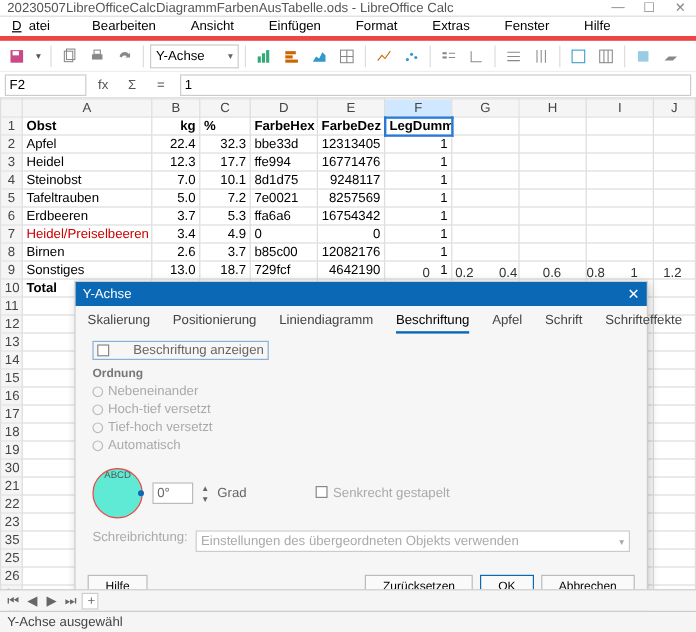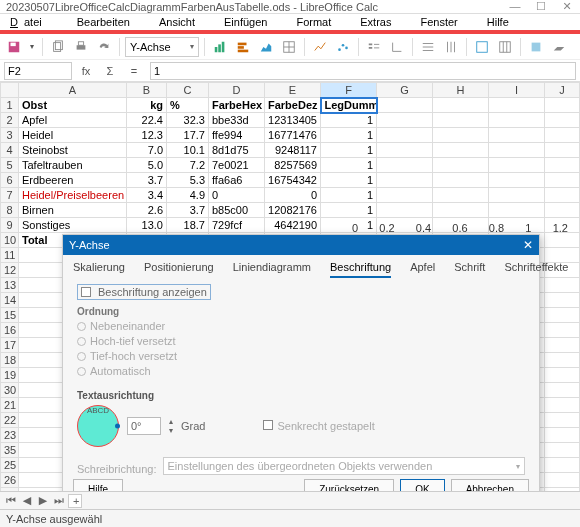--- a/index.html
+++ b/index.html
@@ -33,21 +33,21 @@
 .axis{position:absolute;top:-14px;left:46px;right:8px;height:12px;display:flex;justify-content:space-between;font-size:9px;color:#333}
 .bars{position:absolute;left:46px;top:2px;right:8px;bottom:0;display:flex;flex-direction:column;gap:2px}
 .bar{height:8px}
 .dialog{position:absolute;left:62px;top:234px;width:478px;height:275px;background:#f6f6f6;border:1px solid #ccc;box-shadow:2px 2px 8px rgba(0,0,0,.25)}
 .dlgtitle{height:20px;background:#0a68b4;color:#fff;display:flex;align-items:center;padding:0 6px;font-size:11px}
 .dlgtitle .x{margin-left:auto;cursor:pointer;font-size:12px}
 .tabs{display:flex;gap:19px;padding:6px 10px 0 10px;font-size:10px;color:#444}
 .tabs span{cursor:pointer;padding-bottom:3px}
 .tabs span.active{border-bottom:2px solid #0a68b4;color:#000}
 .dlgbody{padding:6px 14px;color:#666;font-size:10px}
-.chkline{display:flex;align-items:center;gap:7px;border:1px solid #88b0d8;padding:1px 3px;width:fit-content;margin-bottom:6px}
+.chkline{display:flex;align-items:center;gap:20px;border:1px solid #88b0d8;padding:1px 3px;width:fit-content;margin-bottom:6px}
 .chkbox{width:10px;height:10px;border:1px solid #888;background:#fff}
 .cols{display:flex;gap:70px;margin-top:4px}
 .col label{display:flex;align-items:center;gap:4px;margin:3px 0;color:#aaa}
 .col h5{font-weight:bold;color:#777;font-size:10px;margin-bottom:2px}
 .radio{width:9px;height:9px;border:1px solid #bbb;border-radius:50%}
 .dial{width:42px;height:42px;border:1px solid #ef4444;border-radius:50%;display:flex;align-items:flex-start;justify-content:center;background:#5eead4;position:relative}
 .dial::after{content:"";position:absolute;right:-2px;top:50%;width:5px;height:5px;background:#0a68b4;border-radius:50%;transform:translateY(-50%)}
 .spin{width:34px;height:18px;border:1px solid #bbb;background:#fff;padding:0 3px;display:flex;align-items:center}
 .dlgbtns{position:absolute;bottom:8px;left:10px;right:10px;display:flex;gap:6px}
 .btn{height:21px;padding:0 14px;border:1px solid #bbb;background:#fafafa;display:flex;align-items:center;cursor:pointer;font-size:10px}
@@ -676,37 +676,36 @@
         <h5>Ordnung</h5>
         <div id="orderopts">
             <label><span class="radio"></span>Nebeneinander</label>
             <label><span class="radio"></span>Hoch-tief versetzt</label>
             <label><span class="radio"></span>Tief-hoch versetzt</label>
             <label><span class="radio"></span>Automatisch</label>
           </div>
       </div>
     </div>
     <div style="margin-top:10px">
-      <h5 style="font-weight:bold;color:#555;font-size:10px">Textausrichtung</h5>
       <div style="display:flex;align-items:center;gap:8px;margin-top:4px">
         <div class="dial">
             <span style="font-size:8px;color:#555">ABCD</span>
           </div>
         <div class="spin">
             <span>0°</span>
           </div>
         <span style="font-size:8px">▴<br>▾</span>
         <span>Grad</span>
         <label style="margin-left:50px;display:flex;align-items:flex-start;gap:4px;color:#aaa">
             <span class="chkbox"></span>
             <span>Senkrecht gestapelt</span>
           </label>
       </div>
     </div>
-    <div style="display:flex;align-items:flex-end;margin-top:10px">
+    <div style="display:flex;align-items:flex-start;margin-top:10px">
       <span style="color:#aaa">Schreibrichtung:</span>
       <div class="drop">
           <span>Einstellungen des übergeordneten Objekts verwenden</span>
           <span class="arrow" style="margin-left:auto;font-size:8px">▾</span>
         </div>
     </div>
   </div>
   <div class="dlgbtns">
     <div class="btn">Hilfe</div>
     <div class="spacer"></div>

